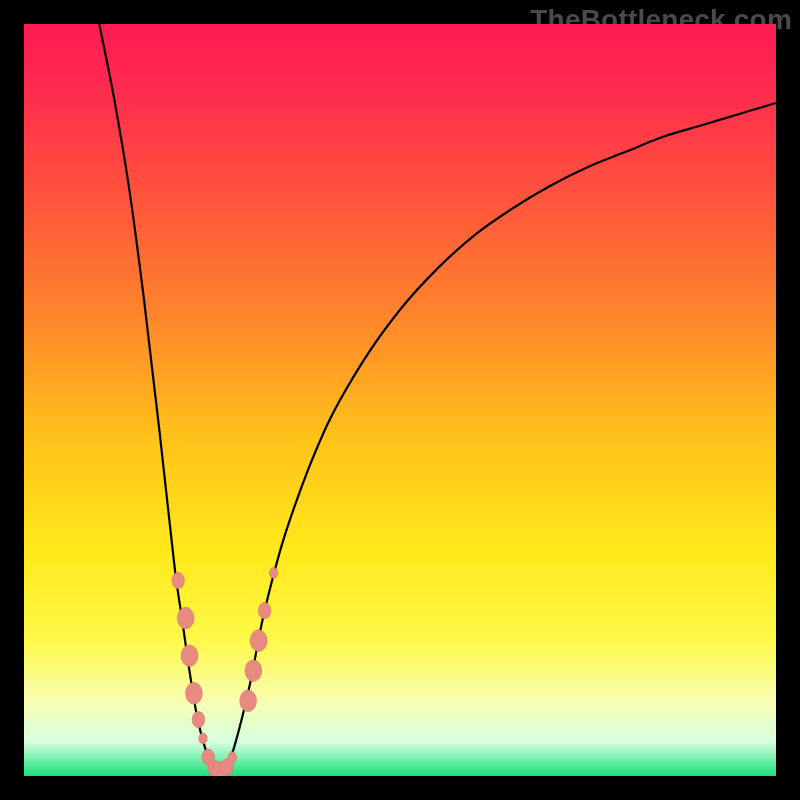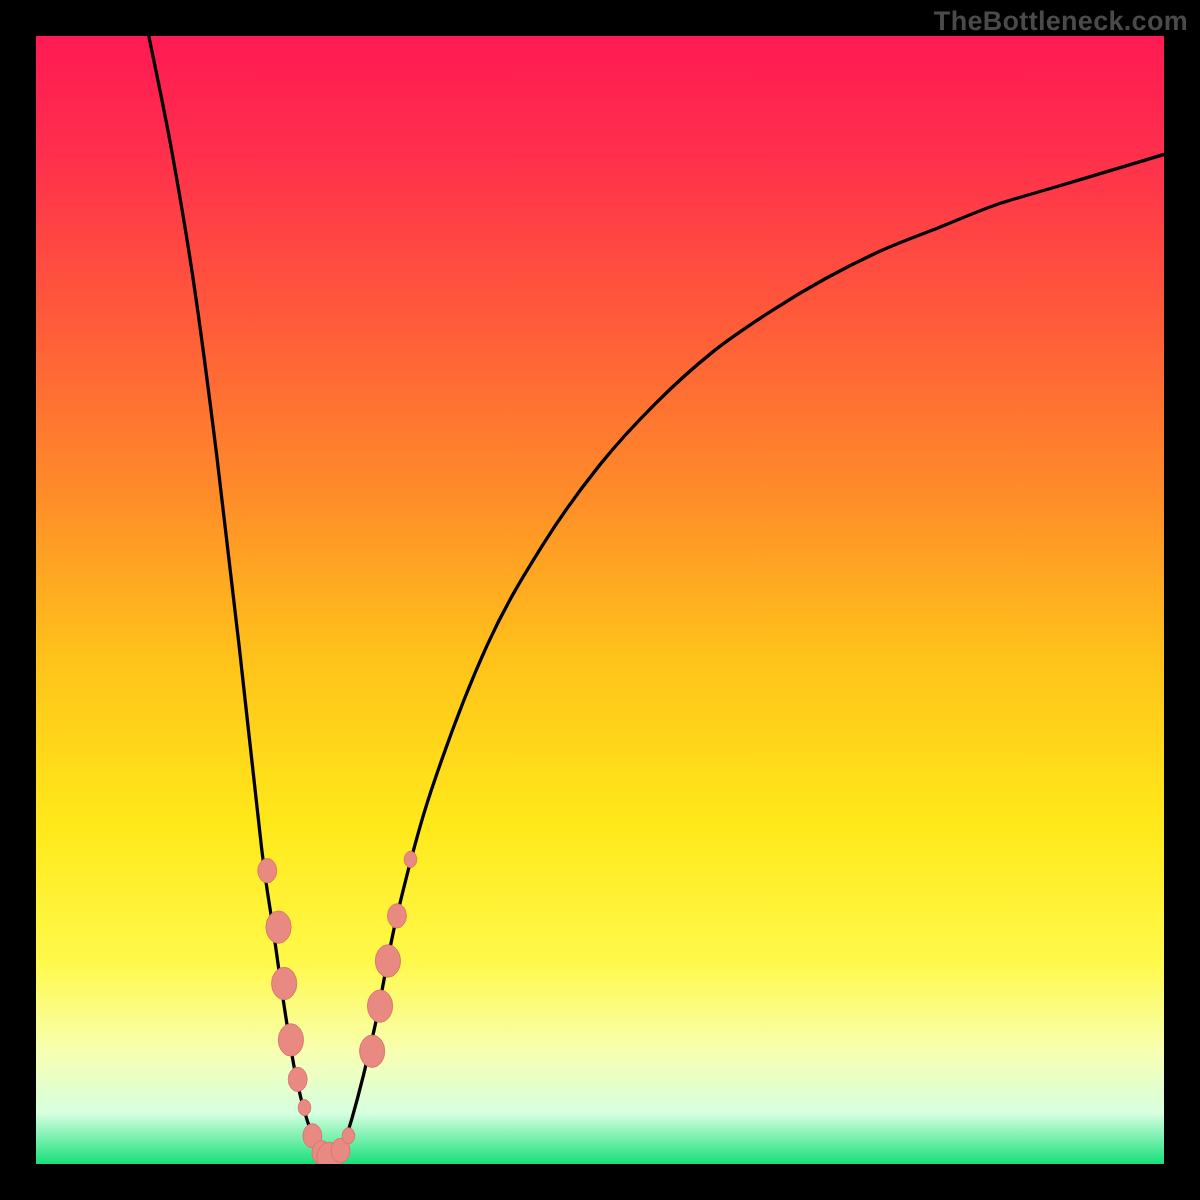--- a/index.html
+++ b/index.html
@@ -24,21 +24,21 @@
     left: 0;
     top: 0;
     width: 752px;
     height: 752px;
   }
   .watermark {
     position: absolute;
     top: 4px;
     right: 8px;
     color: #4a4a4a;
-    font-size: 18px;
+    font-size: 28px;
     font-weight: 600;
     letter-spacing: 0.2px;
   }
   svg { display: block; }
 </style>
 </head>
 <body>
 
 <div class="watermark">TheBottleneck.com</div>
 

